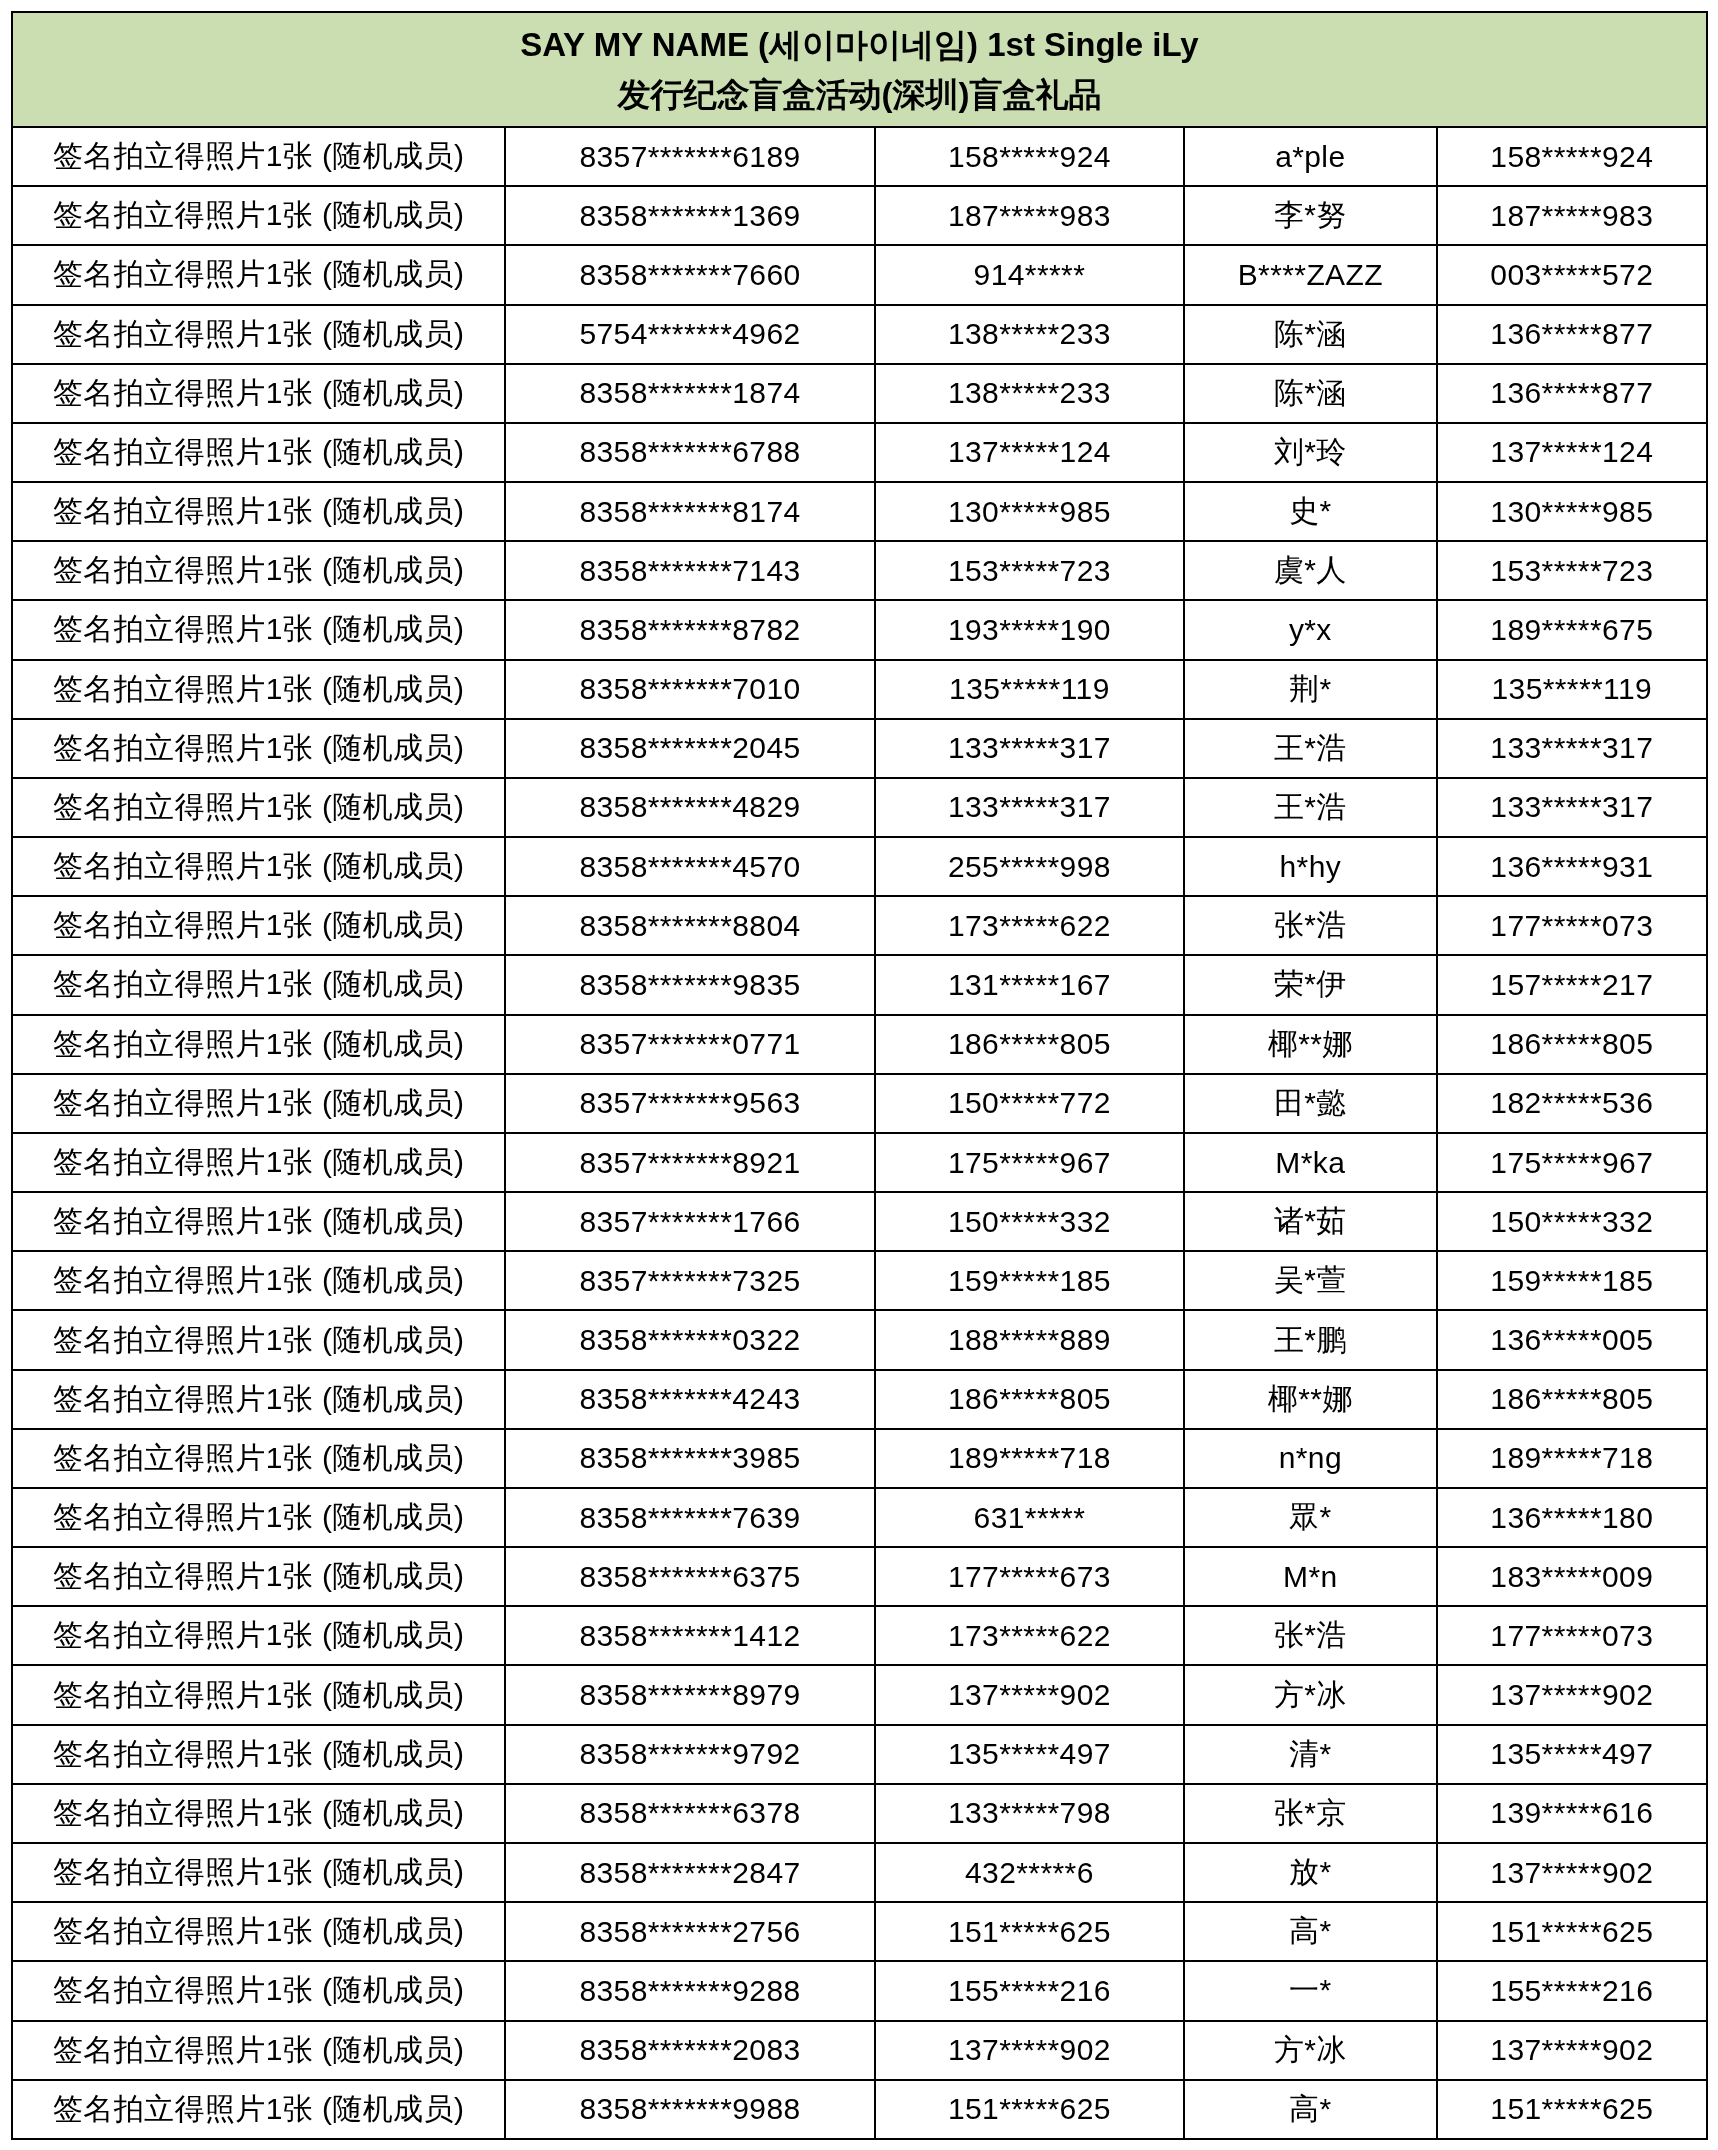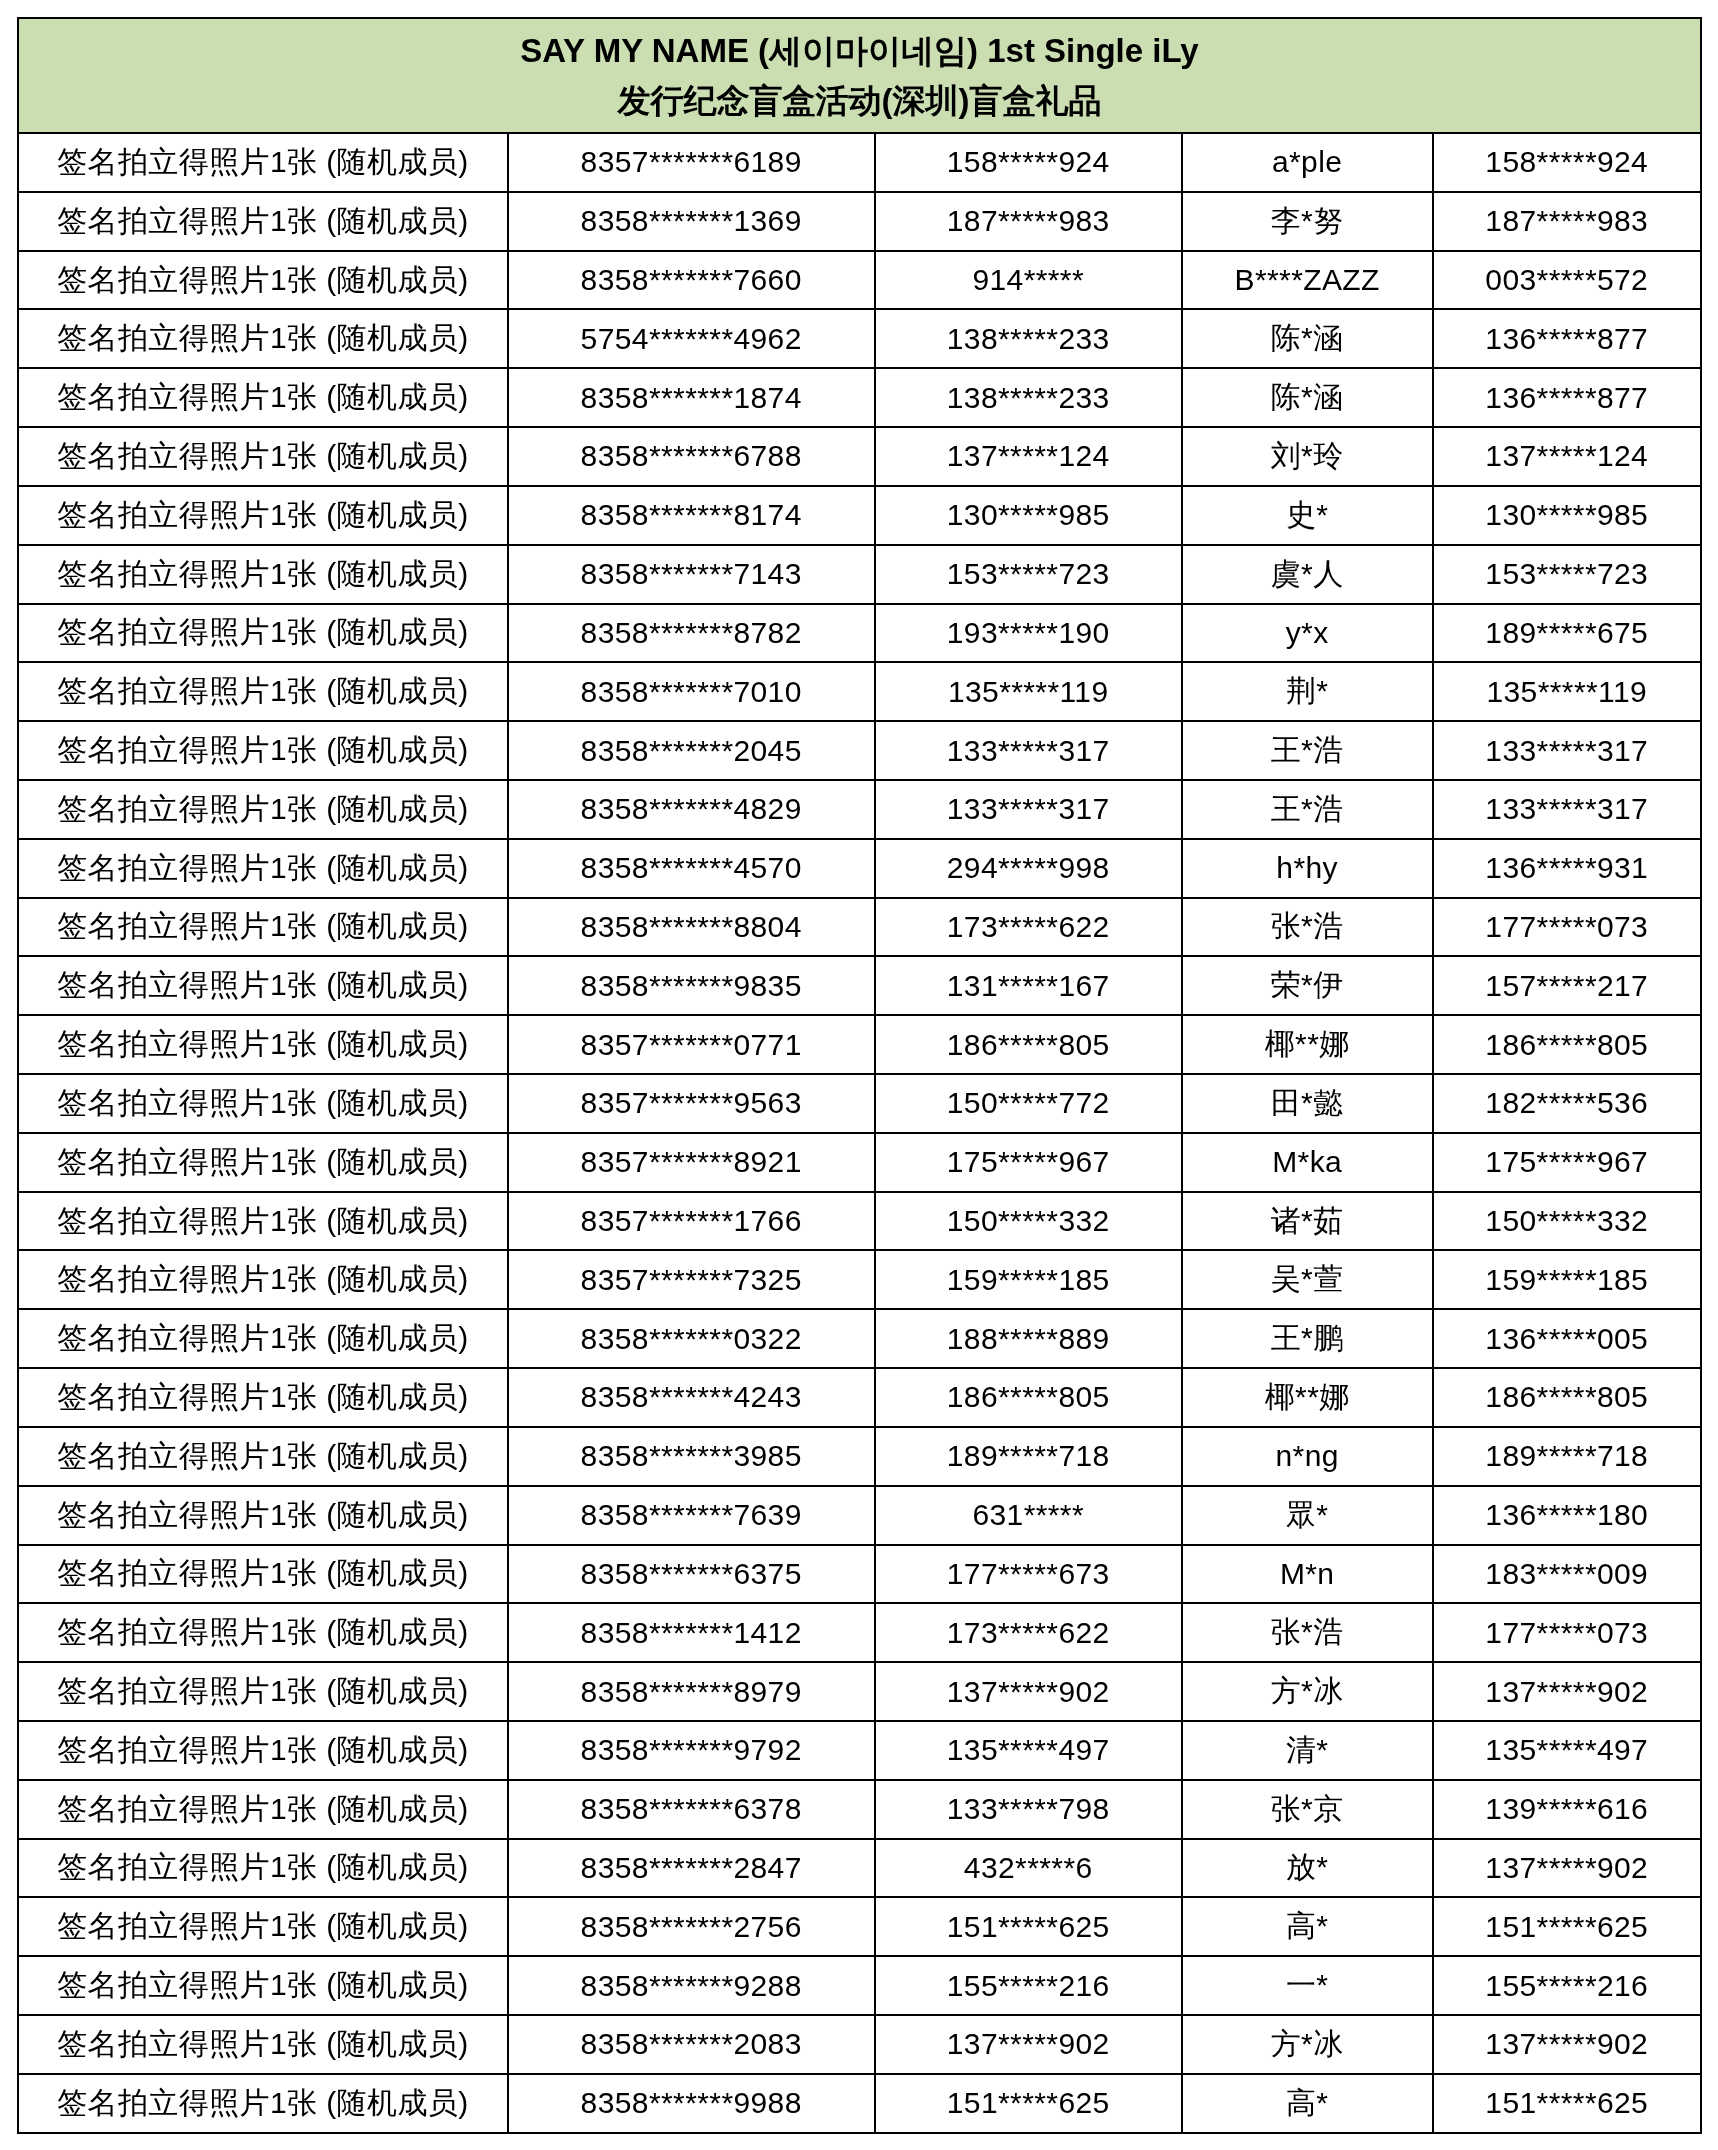--- a/index.html
+++ b/index.html
@@ -7,21 +7,21 @@
     --border:#000000;
     --row-bg:#ffffff;
     --text:#000000;
   }
   html,body{margin:0;padding:0;background:#ffffff;}
   .sheet{
     width:1719px;
     height:2151px;
     box-sizing:border-box;
     background:#ffffff;
-    padding:17px;
+    padding:11px;
     font-family:"Liberation Sans","DejaVu Sans",sans-serif;
     color:var(--text);
   }
   table.winners{
     width:100%;
     height:100%;
     border-collapse:collapse;
     table-layout:fixed;
   }
   table.winners th, table.winners td{
@@ -153,21 +153,21 @@
         <tr class="data-row">
     <td>签名拍立得照片1张 (随机成员)</td>
     <td>8358*******4829</td>
     <td>133*****317</td>
     <td>王*浩</td>
     <td>133*****317</td>
   </tr>
         <tr class="data-row">
     <td>签名拍立得照片1张 (随机成员)</td>
     <td>8358*******4570</td>
-    <td>294*****998</td>
+    <td>255*****998</td>
     <td>h*hy</td>
     <td>136*****931</td>
   </tr>
         <tr class="data-row">
     <td>签名拍立得照片1张 (随机成员)</td>
     <td>8358*******8804</td>
     <td>173*****622</td>
     <td>张*浩</td>
     <td>177*****073</td>
   </tr>

